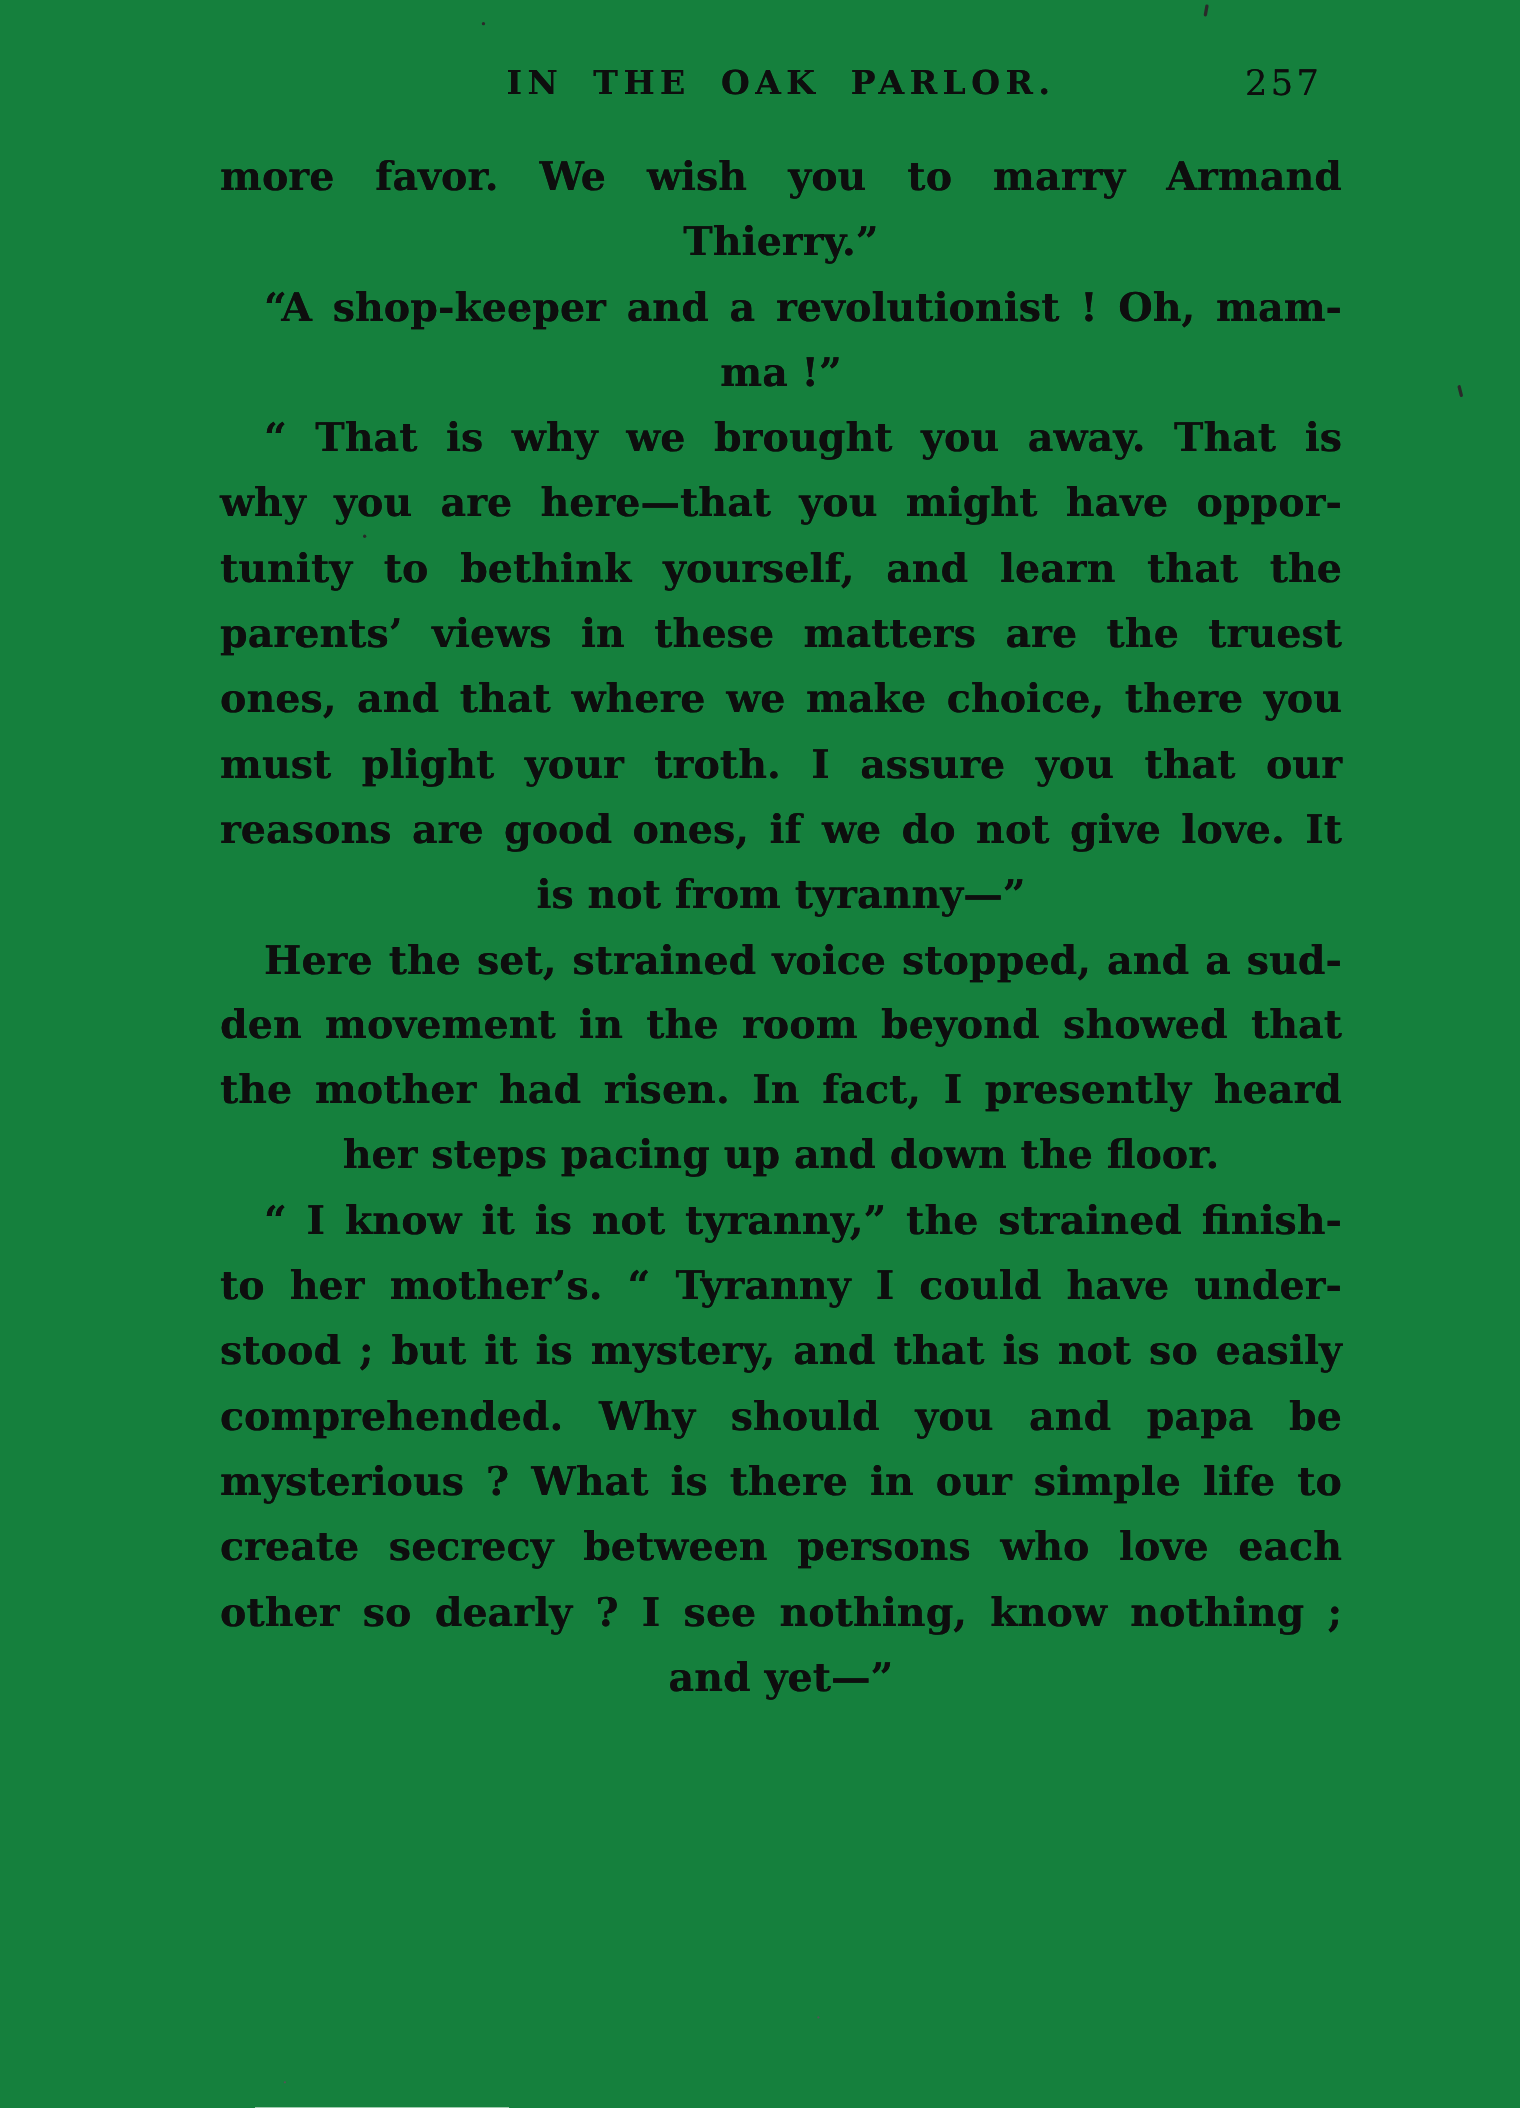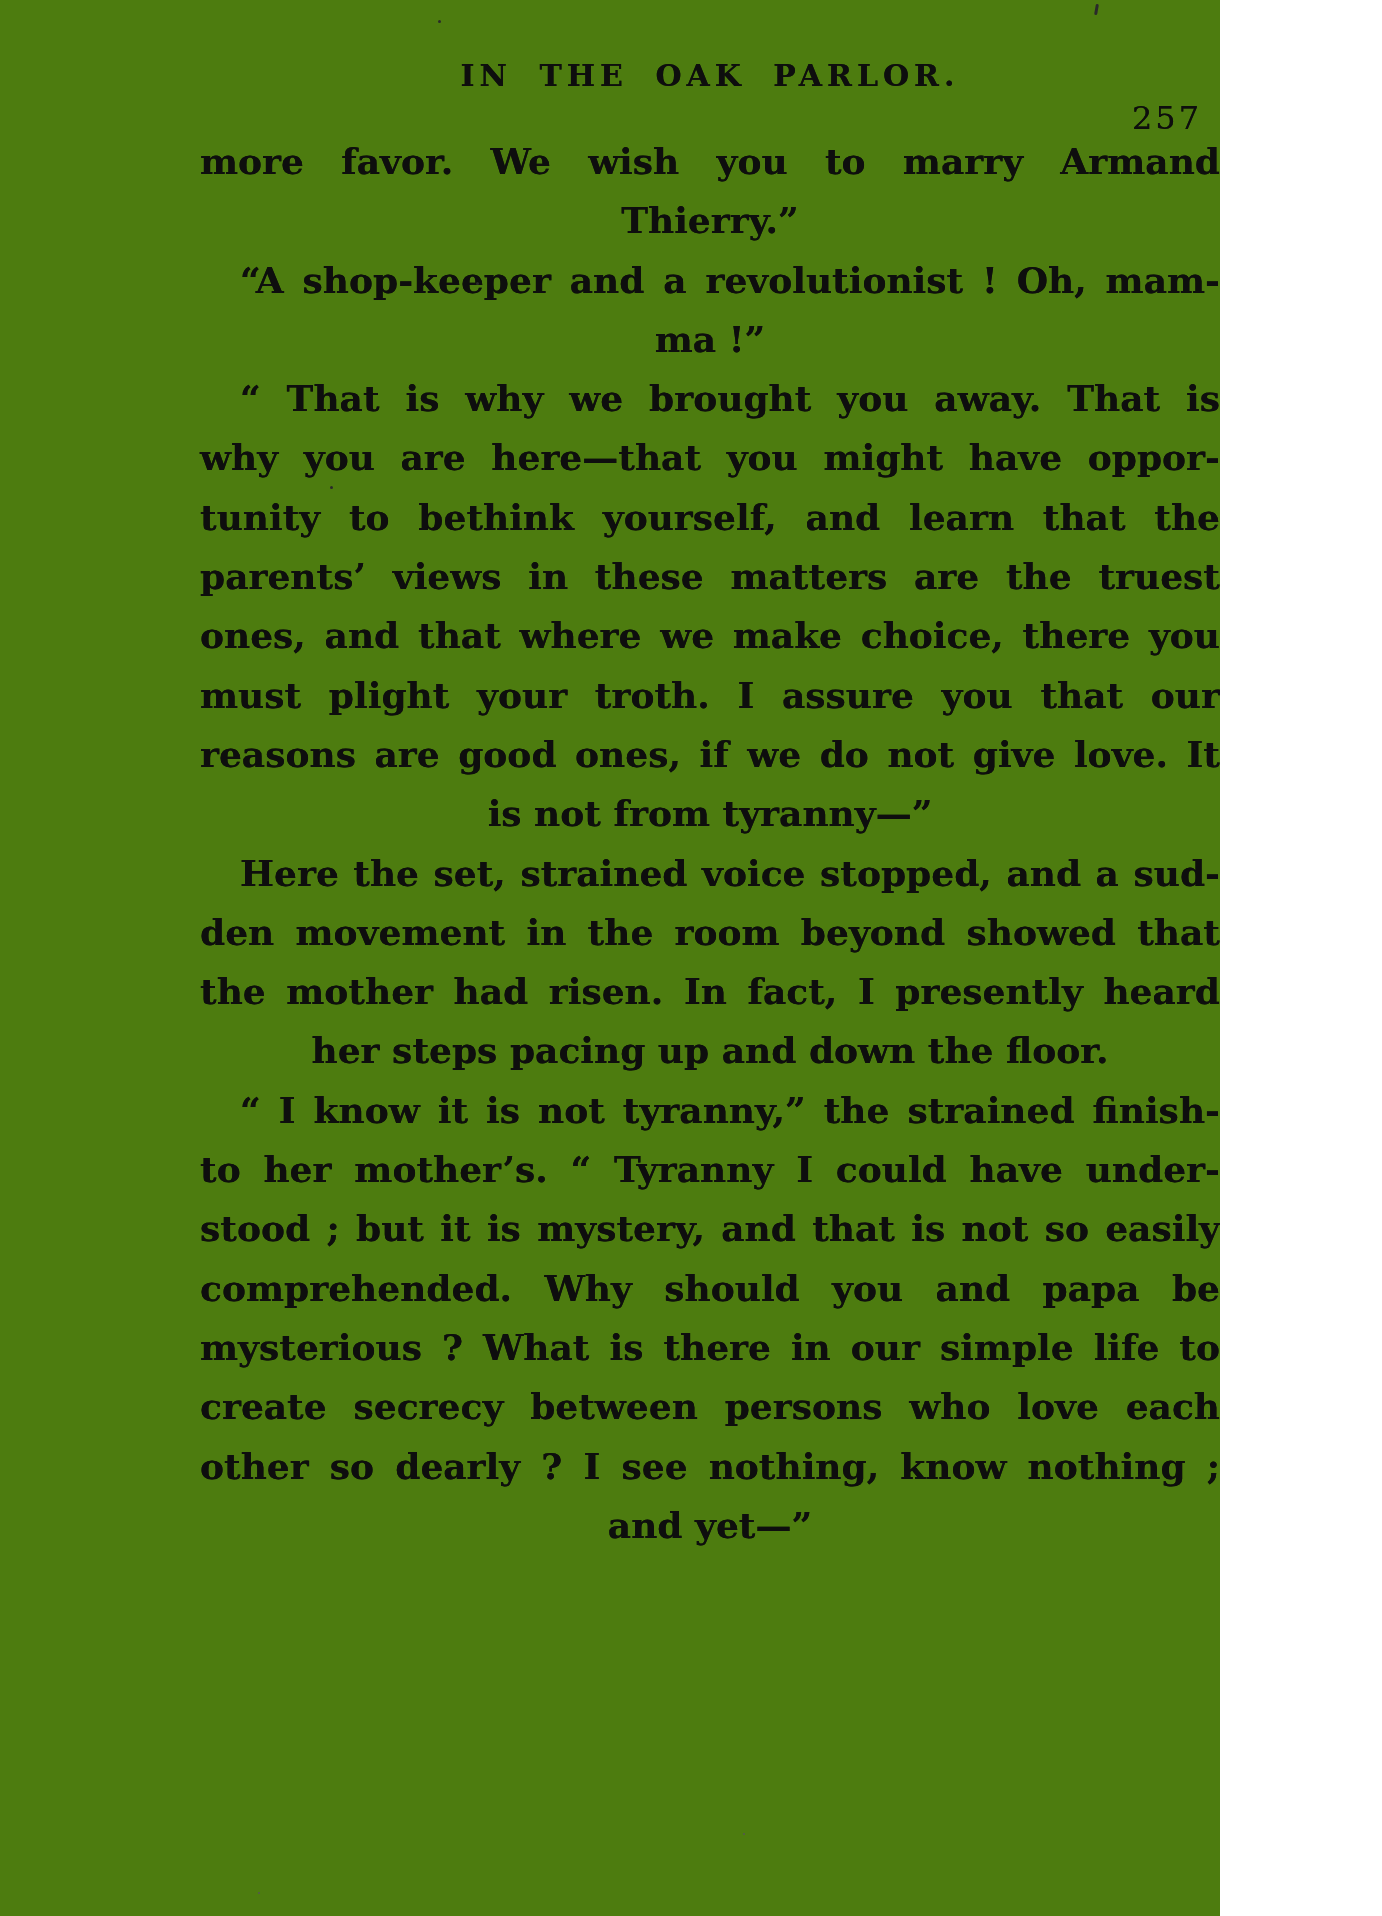--- a/index.html
+++ b/index.html
@@ -1,20 +1,20 @@
 <!DOCTYPE html>
 <html><head>
 <meta charset="utf-8">
 <style>
   html, body { margin: 0; padding: 0; background: #ffffff; }
   .page {
     position: relative;
-    width: 1220px;
+    width: 1382px;
     height: 1916px;
-    background: #4d7c0f;
+    background: #15803d;
     overflow: hidden;
     font-family: "DejaVu Serif", "Liberation Serif", serif;
     color: #0e0e0e;
   }
   .header {
     position: absolute;
     left: 200px;
     top: 0;
     width: 1020px;
     height: 110px;
@@ -32,21 +32,20 @@
     white-space: nowrap;
     text-shadow: 0 0 0.5px rgba(0,0,0,0.7);
   }
   .page-number {
     position: absolute;
     right: 18px;
     top: 56px;
     font-size: 32px;
     letter-spacing: 3px;
     text-shadow: 0 0 0.5px rgba(0,0,0,0.7);
-    margin-top: 43px;
   }
   .body-text {
     position: absolute;
     left: 200px;
     top: 132px;
     width: 1020px;
     font-size: 36px;
     line-height: 59.3px;
     text-shadow: 0 0 0.5px rgba(0,0,0,0.75);
     font-weight: bold;

